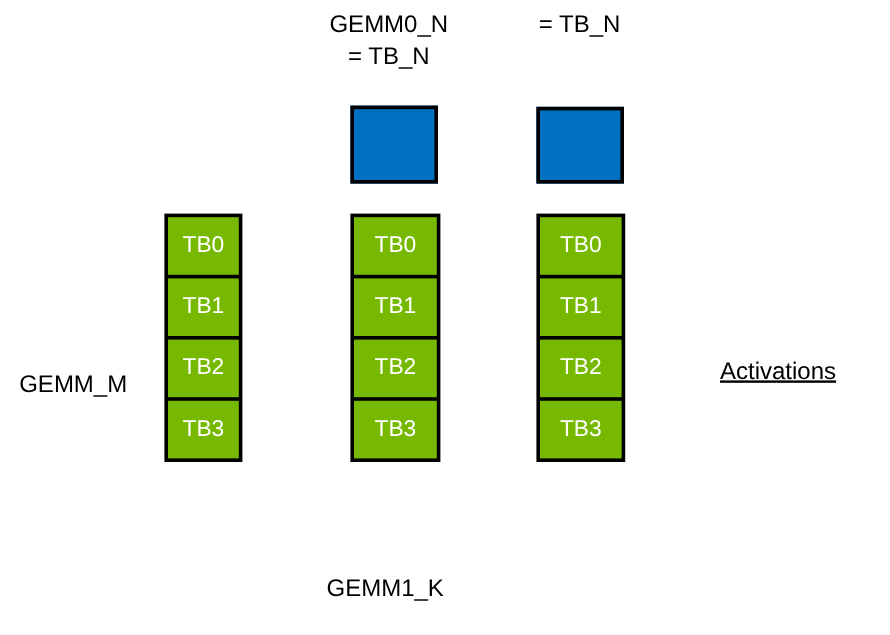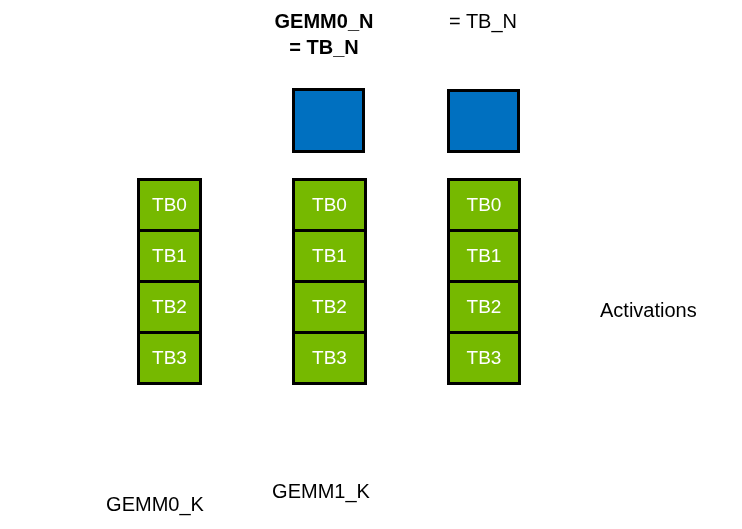--- a/index.html
+++ b/index.html
@@ -44,26 +44,26 @@
   .tb-block {
     flex: 1;
     background: #76B900;
     display: flex;
     align-items: center;
     justify-content: center;
     color: #ffffff;
     font-size: 19px;
   }
   
-  #label-gemm0-n { left: 254px; top: 8px;  width: 140px; font-weight: bold; }
+  #label-gemm0-n { left: 254px; top: 8px;  width: 140px; }
   #label-gemm1-n { left: 413px; top: 8px;  width: 140px; }
   #weights-sq-0  { left: 292px; top: 88px; width: 73px; height: 65px; }
   #weights-sq-1  { left: 447px; top: 89px; width: 73px; height: 64px; }
   #label-weights     { left: 600px; top: 109px; }
-  #label-activations { left: 600px; top: 297px; }
+  #label-activations { left: 600px; top: 297px; text-decoration: underline; }
   #label-gemm-m      { left: 16px;  top: 308px; }
   #col-0 { left: 137px; width: 65px; }
   #col-1 { left: 292px; width: 75px; }
   #col-2 { left: 447px; width: 74px; }
   #label-gemm0-k { left: 105px; top: 491px; width: 100px; }
   #label-gemm1-k { left: 271px; top: 478px; width: 100px; }
 </style>
 </head>
 <body>
 
@@ -75,36 +75,36 @@
   </div>
   <div class="lbl centered" id="label-gemm1-n">
     <div>= TB_N</div>
   </div>
 
   <div class="weights-square" id="weights-sq-0"></div>
   <div class="weights-square" id="weights-sq-1"></div>
 
   <div class="lbl" id="label-activations">Activations</div>
 
+  <div class="lbl" id="label-gemm-m">GEMM_M</div>
 
   <div class="tb-column" id="col-0">
     <div class="tb-block">TB0</div>
     <div class="tb-block">TB1</div>
     <div class="tb-block">TB2</div>
     <div class="tb-block">TB3</div>
   </div>
   <div class="tb-column" id="col-1">
     <div class="tb-block">TB0</div>
     <div class="tb-block">TB1</div>
     <div class="tb-block">TB2</div>
     <div class="tb-block">TB3</div>
   </div>
   <div class="tb-column" id="col-2">
     <div class="tb-block">TB0</div>
     <div class="tb-block">TB1</div>
     <div class="tb-block">TB2</div>
     <div class="tb-block">TB3</div>
   </div>
 
-  <div class="lbl centered" id="label-gemm0-k">GEMM0_K</div>
   <div class="lbl centered" id="label-gemm1-k">GEMM1_K</div>
 
 </div>
 
 </body></html>

